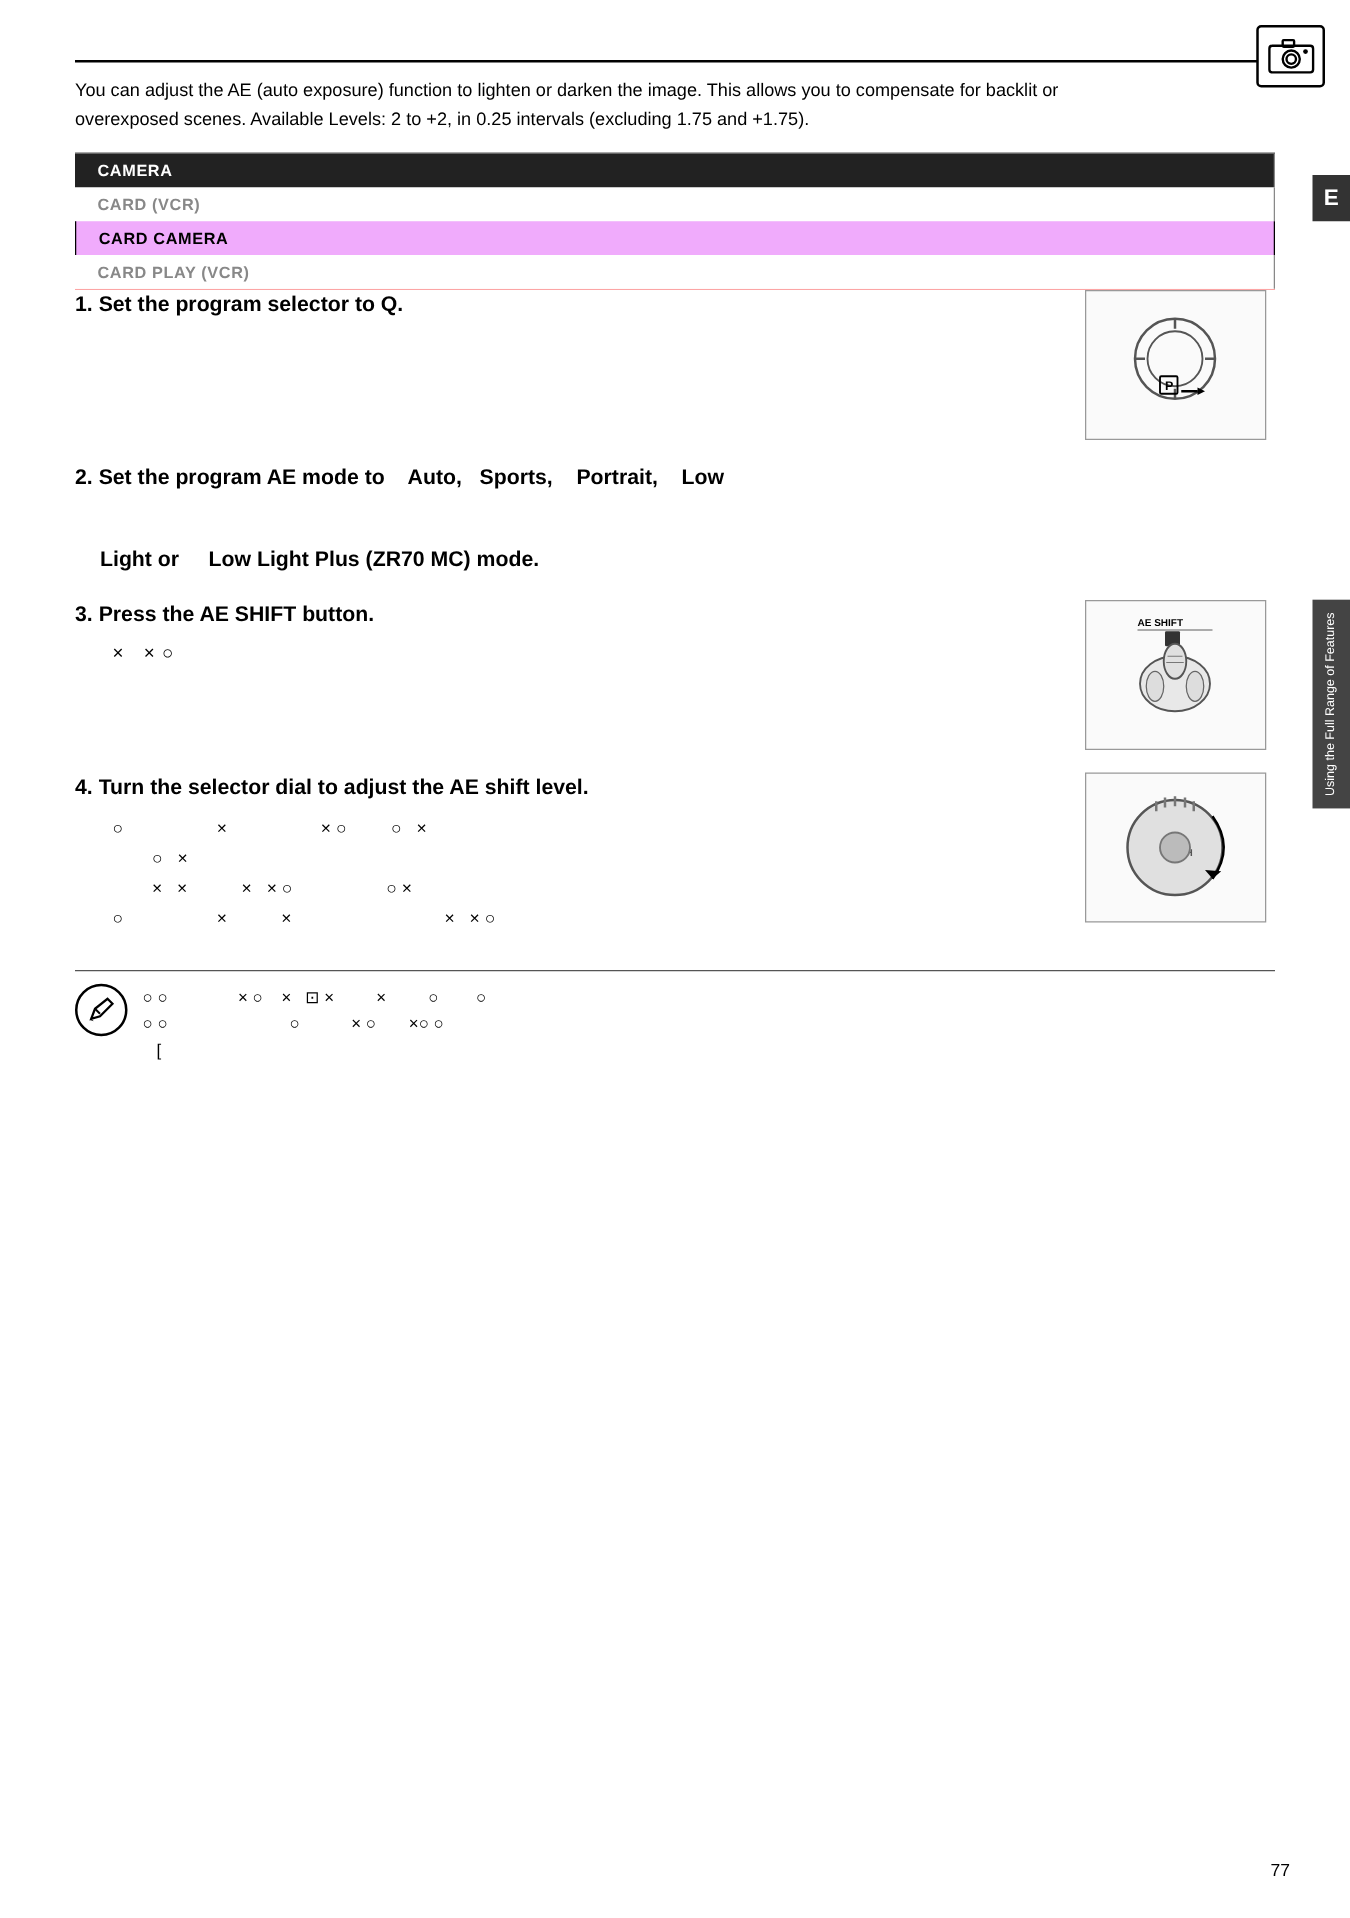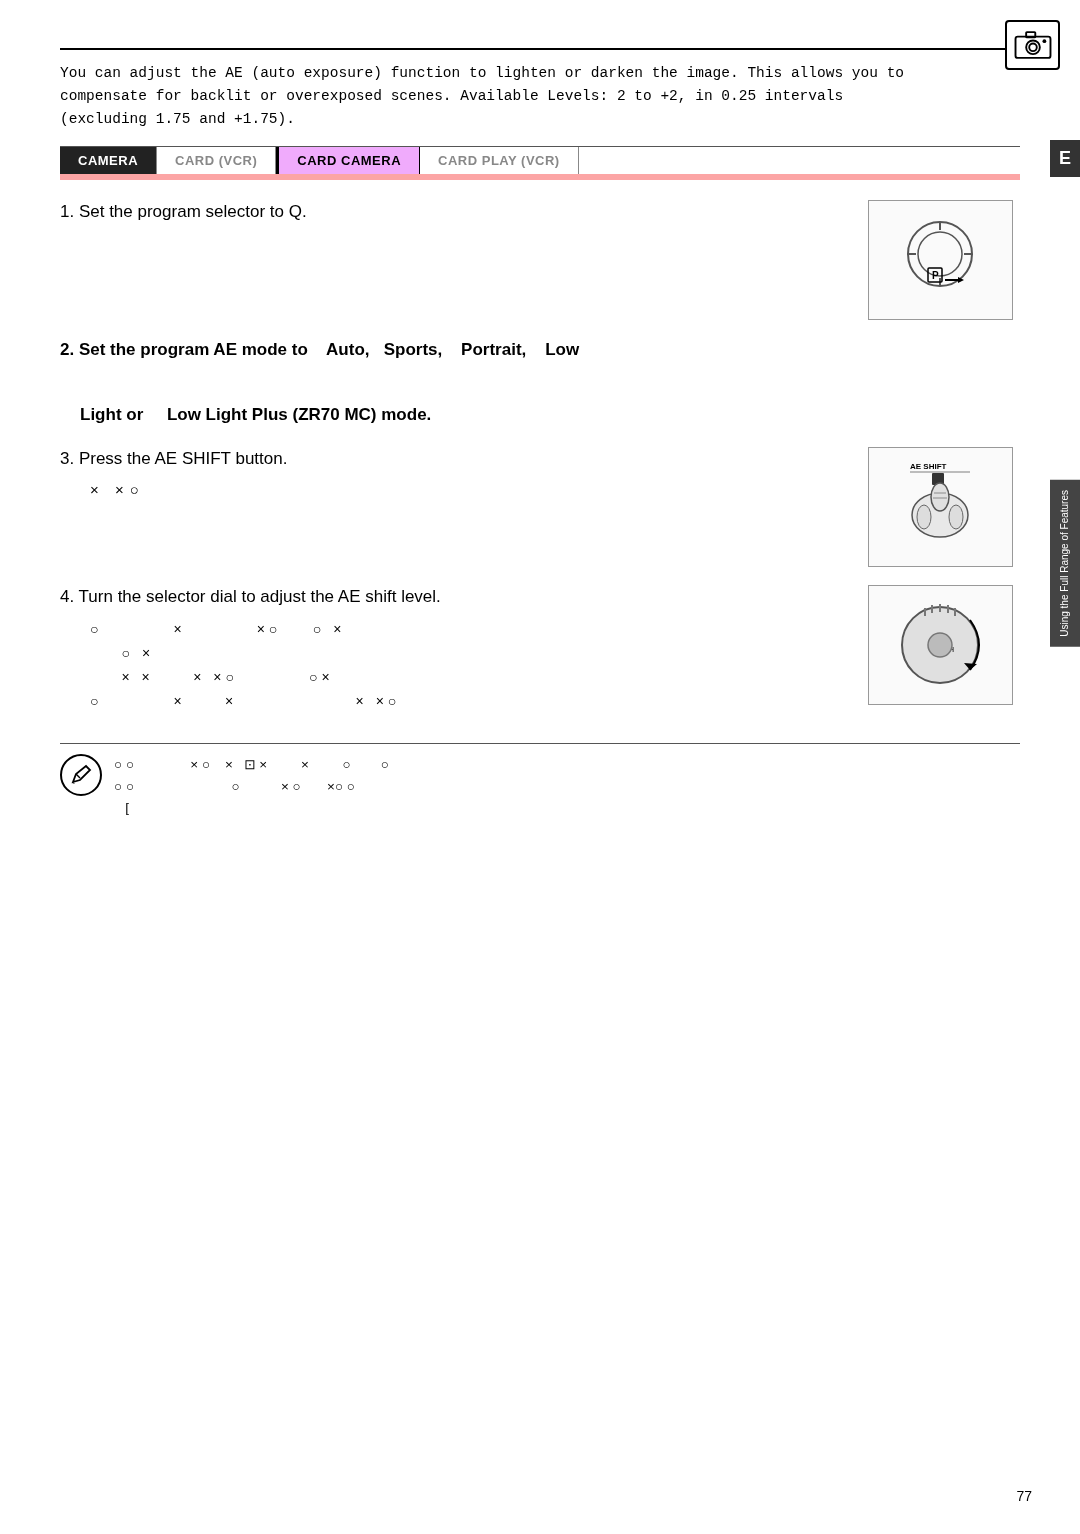--- a/index.html
+++ b/index.html
@@ -74,31 +74,29 @@
       margin-bottom: 12px;
       margin-top: 8px;
     }
 
     
     .intro-text {
       font-size: 14.5px;
       line-height: 1.6;
       margin-bottom: 14px;
       max-width: 860px;
-      font-family: Liberation Mono, monospace;
     }
 
     
     .mode-tabs {
       display: flex;
-      flex-direction: row;
+      flex-direction: column;
       align-items: stretch;
-      margin-bottom: 20px;
       border-top: 1px solid #555;
-      border-bottom: 6px solid #fca5a5;
+      border-bottom: 1px solid #fca5a5;
     }
 
     .mode-tab {
       padding: 6px 18px;
       font-size: 13px;
       font-weight: bold;
       letter-spacing: 0.5px;
       border-right: 1px solid #888;
       display: flex;
       align-items: center;
@@ -159,21 +157,21 @@
       height: 120px;
       display: flex;
       align-items: center;
       justify-content: center;
       background: #fafafa;
       position: relative;
     }
 
     .step-heading {
       font-size: 17px;
-      font-weight: normal;
+      font-weight: bold;
       margin-bottom: 10px;
       line-height: 1.4;
     }
 
     .step-heading .indent {
       display: block;
       margin-left: 20px;
       margin-top: 42px;
     }
 

